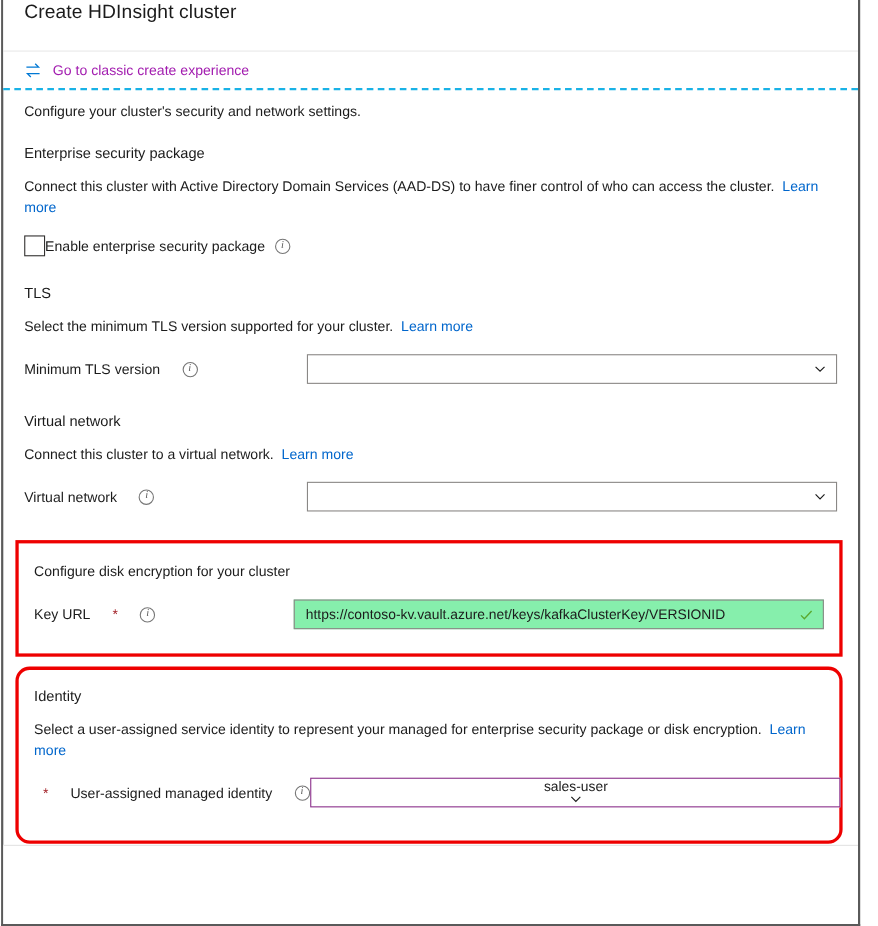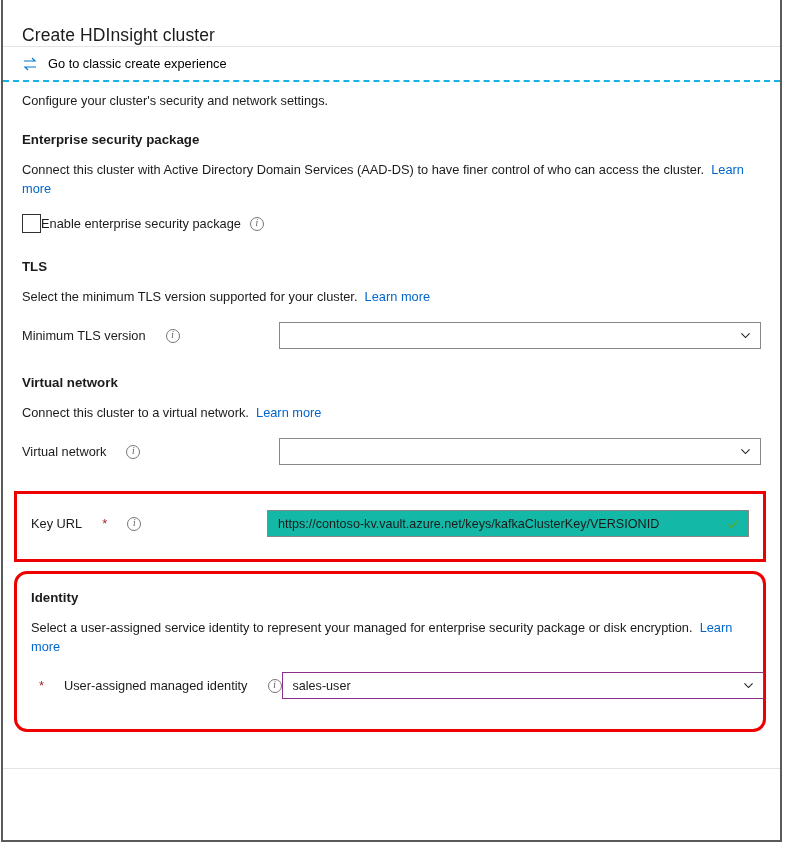--- a/index.html
+++ b/index.html
@@ -26,21 +26,21 @@
     border-bottom: 2px solid #5a5a5a;
     display: flex;
     flex-direction: column;
   }
 
   
   .titlebar {
     height: 47px;
     flex: 0 0 47px;
     display: flex;
-    align-items: flex-end;
+    align-items: flex-start;
     padding-left: 19px;
     border-bottom: 1px solid #e3e3e3;
     background: #ffffff;
   }
   .title {
     font-size: 17.5px;
     font-weight: 400;
     color: #1b1b1b;
     letter-spacing: 0.1px;
   }
@@ -56,21 +56,21 @@
   .swap-icon {
     width: 16px; height: 16px;
     margin-right: 10px;
     display: inline-flex;
     align-items: center;
     justify-content: center;
     color: #0078d4;
   }
   .classic-link {
     font-size: 12.8px;
-    color: #000000;
+    color: #a21caf;
     cursor: pointer;
   }
 
   
   .dashline {
     flex: 0 0 0px;
     height: 0;
     border-top: 2px dashed #19b2e6;
     width: 100%;
   }
@@ -83,21 +83,21 @@
   }
 
   .lead {
     font-size: 12.8px;
     color: #1b1b1b;
     margin: 0 0 24px 0;
   }
 
   .sect-h {
     font-size: 13.3px;
-    font-weight: bold;
+    font-weight: normal;
     color: #1b1b1b;
     margin: 0 0 13px 0;
   }
   .sect-p {
     font-size: 12.8px;
     color: #1b1b1b;
     margin: 0 0 16px 0;
     line-height: 19px;
     max-width: 728px;
   }
@@ -184,33 +184,33 @@
     border: 1px solid #8a8886;
     background: #ffffff;
     display: flex;
     align-items: center;
     padding: 0 8px 0 10px;
     font-size: 12.6px;
     color: #1b1b1b;
     cursor: pointer;
   }
   .sel .val { flex: 1 1 auto; white-space: nowrap; overflow: hidden; }
-  .sel.purple { border-color: #8a2f8a; }
+  .sel.purple { border-color: #8a2f8a; flex-direction: column; }
 
   .chev {
     width: 13px; height: 13px;
     flex: 0 0 13px;
     color: #1b1b1b;
   }
 
   .txtin {
     width: 100%;
     height: 27px;
     border: 1px solid #8a8886;
-    background: #14b8a6;
+    background: #86efac;
     display: flex;
     align-items: center;
     padding: 0 8px 0 10px;
     font-size: 12.6px;
     color: #1b1b1b;
   }
   .txtin .val { flex: 1 1 auto; white-space: nowrap; overflow: hidden; }
   .okcheck {
     width: 14px; height: 14px;
     flex: 0 0 14px;
@@ -310,20 +310,21 @@
               <svg viewBox="0 0 16 16" width="13" height="13" fill="none" stroke="currentColor" stroke-width="1.3">
                   <path d="M3 5.5L8 10.5L13 5.5"></path>
                 </svg>
             </span>
           </span>
         </span>
       </div>
     </div>
 
     <div class="hl">
+      <p class="sect-p">Configure disk encryption for your cluster</p>
       <div class="field-row" style="margin-bottom:12px">
         <span class="field-lbl">
           <span>Key URL</span>
             <span class="req">*</span>
           <span class="info">i</span>
         </span>
         <span class="field-ctrl">
           <span class="txtin">
             <span class="val">https://contoso-kv.vault.azure.net/keys/kafkaClusterKey/VERSIONID</span>
             <span class="okcheck">

